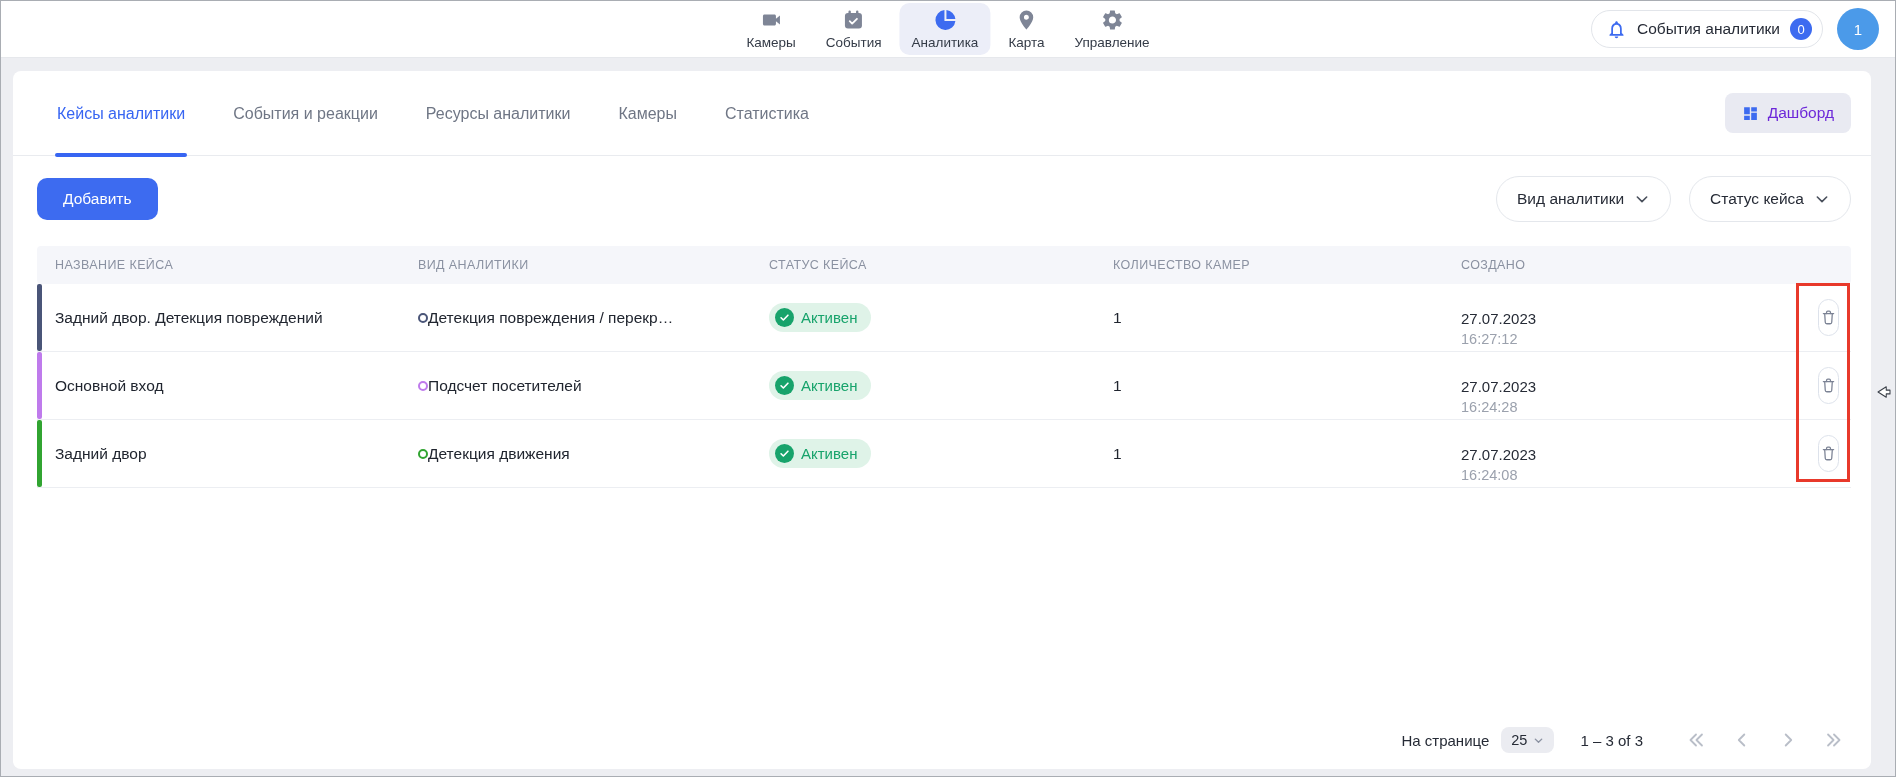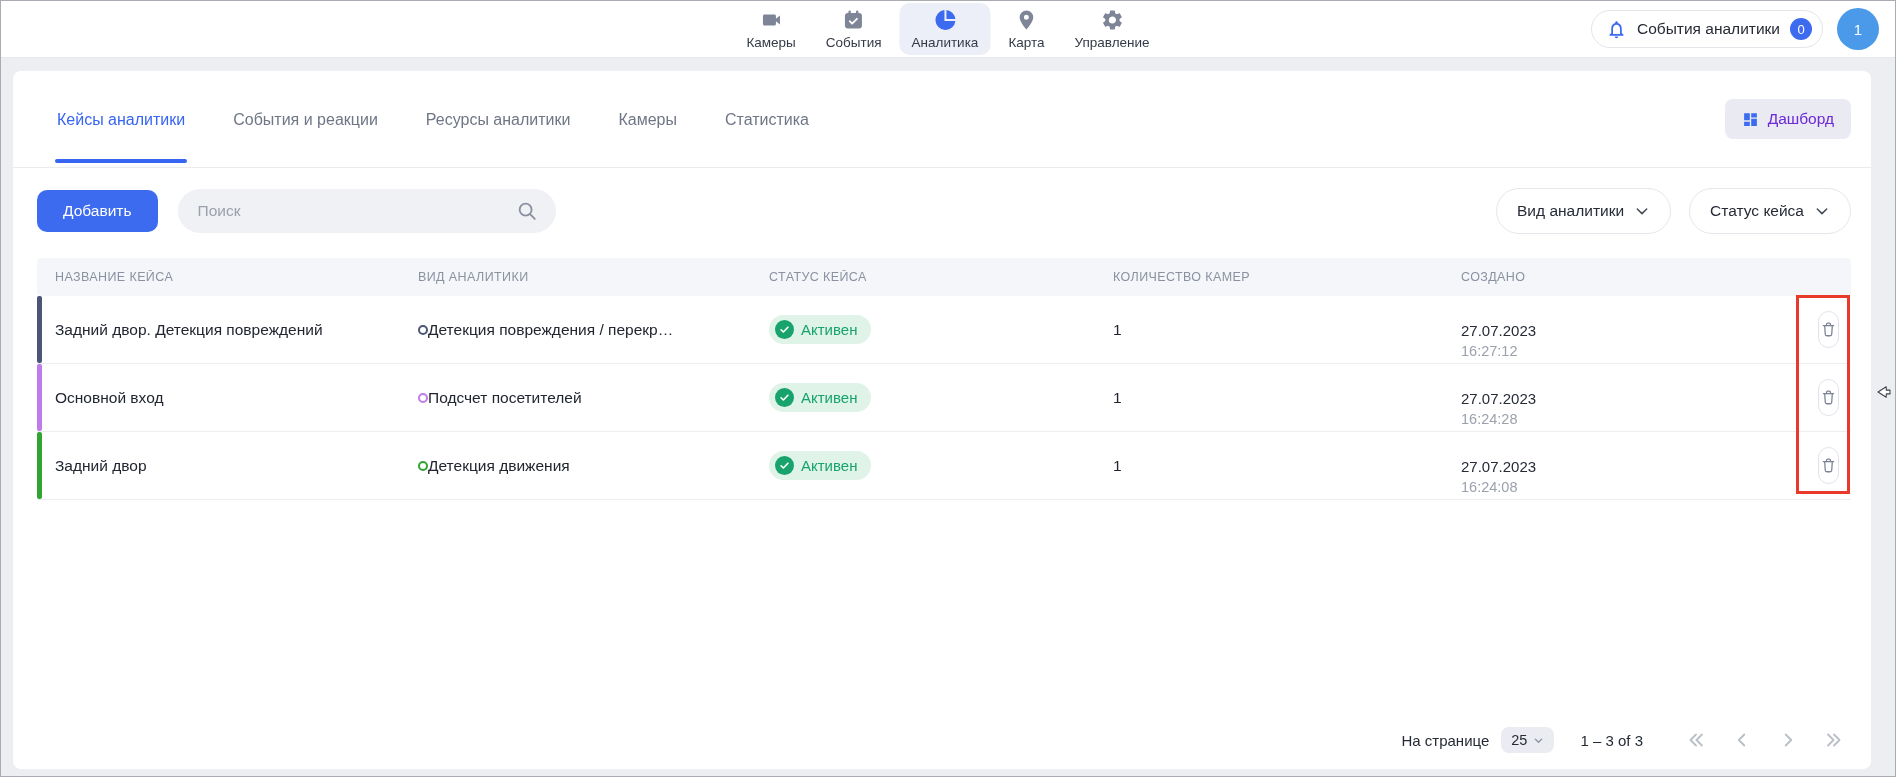--- a/index.html
+++ b/index.html
@@ -56,41 +56,41 @@
   
   .card {
     position:absolute; left:12px; right:24px; top:70px; bottom:7px;
     background:#fff; border-radius:8px;
     display:flex; flex-direction:column;
   }
 
   
   .tabs-row {
     position:relative; display:flex; align-items:center;
-    padding:0 20px 0 42px; height:97px; border-bottom:1px solid #e9ebef;
+    padding:0 20px 0 42px; height:85px; border-bottom:1px solid #e9ebef;
   }
   .tabs { display:flex; gap:44px; }
   .tab {
     position:relative; font-size:16px; color:#6f7685; cursor:pointer;
     padding:33px 2px 32px 2px; white-space:nowrap;
   }
   .tab.active { color:#3765f2; }
   .tab.active::after {
     content:""; position:absolute; left:0; right:0; bottom:-2px;
     height:4px; border-radius:2px; background:#3765f2;
   }
   .dashboard-btn {
     margin-left:auto; display:flex; align-items:center; gap:9px;
     background:#e9eaf2; border:none; border-radius:8px; padding:11px 17px;
     font-size:15.5px; color:#6d28d9; cursor:pointer; font-family:inherit;
   }
 
   
   .toolbar {
-    display:flex; align-items:center; padding:20px 20px 0 24px; gap:20px;
+    display:flex; align-items:center; padding:20px 20px 0 24px; gap:36px;
   }
   .add-btn {
     background:#3d6bf0; color:#fff; border:none; border-radius:10px;
     padding:12px 26px; font-size:15.5px; cursor:pointer; font-family:inherit;
   }
   .search-box {
     position:relative; width:378px;
   }
   .search-box input {
     width:100%; height:44px; border:none; outline:none; border-radius:22px;
@@ -257,29 +257,20 @@
         <svg width="17" height="17" viewBox="0 0 24 24" fill="currentColor">
             <path d="M3 13h8V3H3v10zm0 8h8v-6H3v6zm10 0h8V11h-8v10zm0-18v6h8V3h-8z"></path>
           </svg>
       </span>
       <span>Дашборд</span>
     </button>
   </div>
 
   <div class="toolbar">
     <button class="add-btn">Добавить</button>
-    <div class="search-box">
-      <input type="text" placeholder="Поиск" style="">
-      <span class="sicon">
-        <svg width="22" height="22" viewBox="0 0 24 24" fill="none" stroke="currentColor" stroke-width="2" stroke-linecap="round">
-            <circle cx="10.5" cy="10.5" r="6.5"></circle>
-            <line x1="15.6" y1="15.6" x2="20.5" y2="20.5"></line>
-          </svg>
-      </span>
-    </div>
     <div class="filters">
       <button class="filter-pill">
         <span>Вид аналитики</span>
         <span class="chev">
           <svg width="16" height="16" viewBox="0 0 24 24" fill="none" stroke="currentColor" stroke-width="2.4" stroke-linecap="round" stroke-linejoin="round">
               <polyline points="5 9 12 16 19 9"></polyline>
             </svg>
         </span>
       </button>
       <button class="filter-pill">

